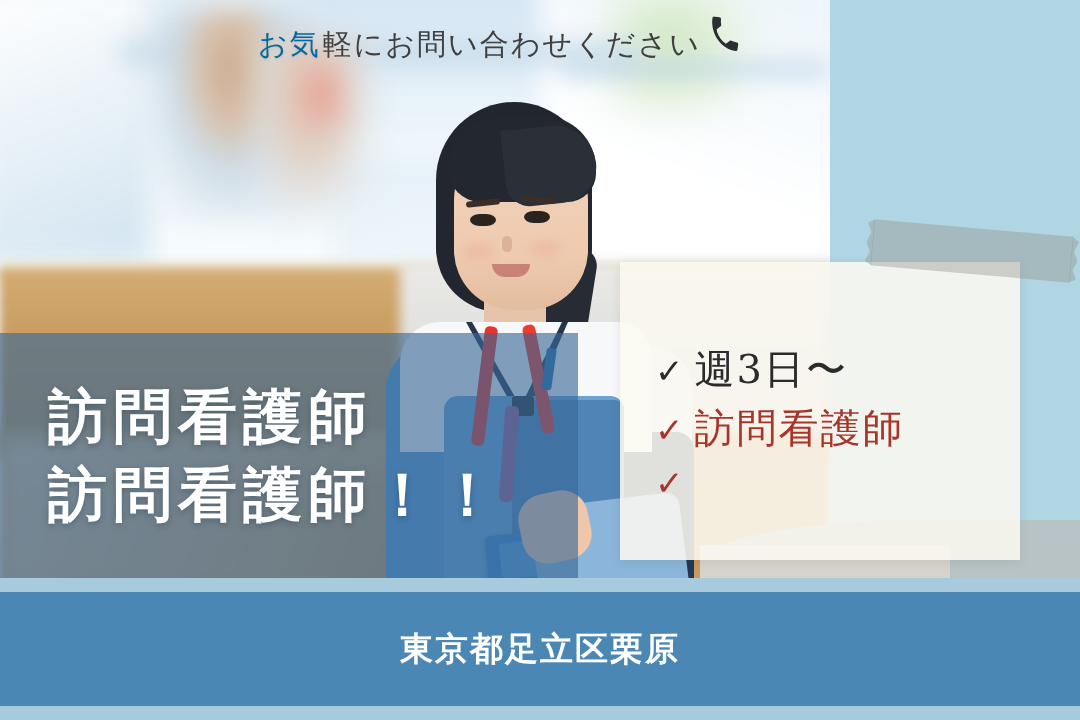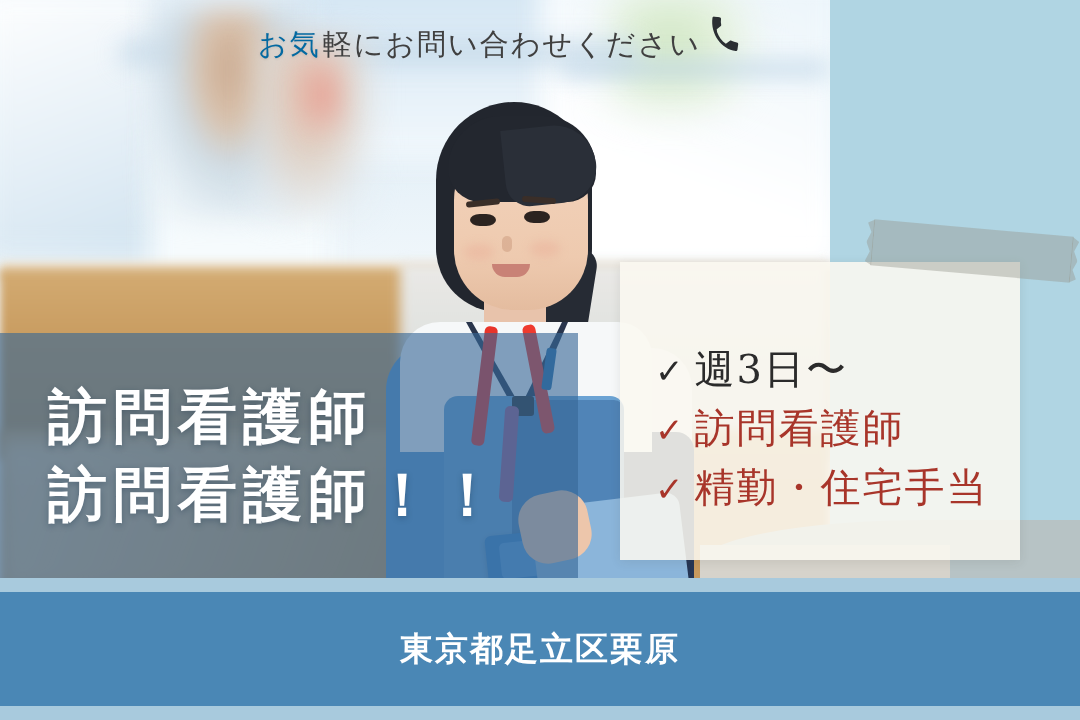--- a/index.html
+++ b/index.html
@@ -288,21 +288,20 @@
     <div class="benefit-row b-dark">
       <span class="check">✓</span>
       <span>週3日〜</span>
     </div>
     <div class="benefit-row b-red">
       <span class="check">✓</span>
       <span>訪問看護師</span>
     </div>
     <div class="benefit-row b-red">
       <span class="check">✓</span>
-      <span>精勤・住宅手当</span>
     </div>
   </div>
 
   <div class="footer-topline"></div>
   <div class="footer">
     <div class="footer-line2">東京都足立区栗原</div>
   </div>
   <div class="footer-bottom"></div>
 
 </div>

